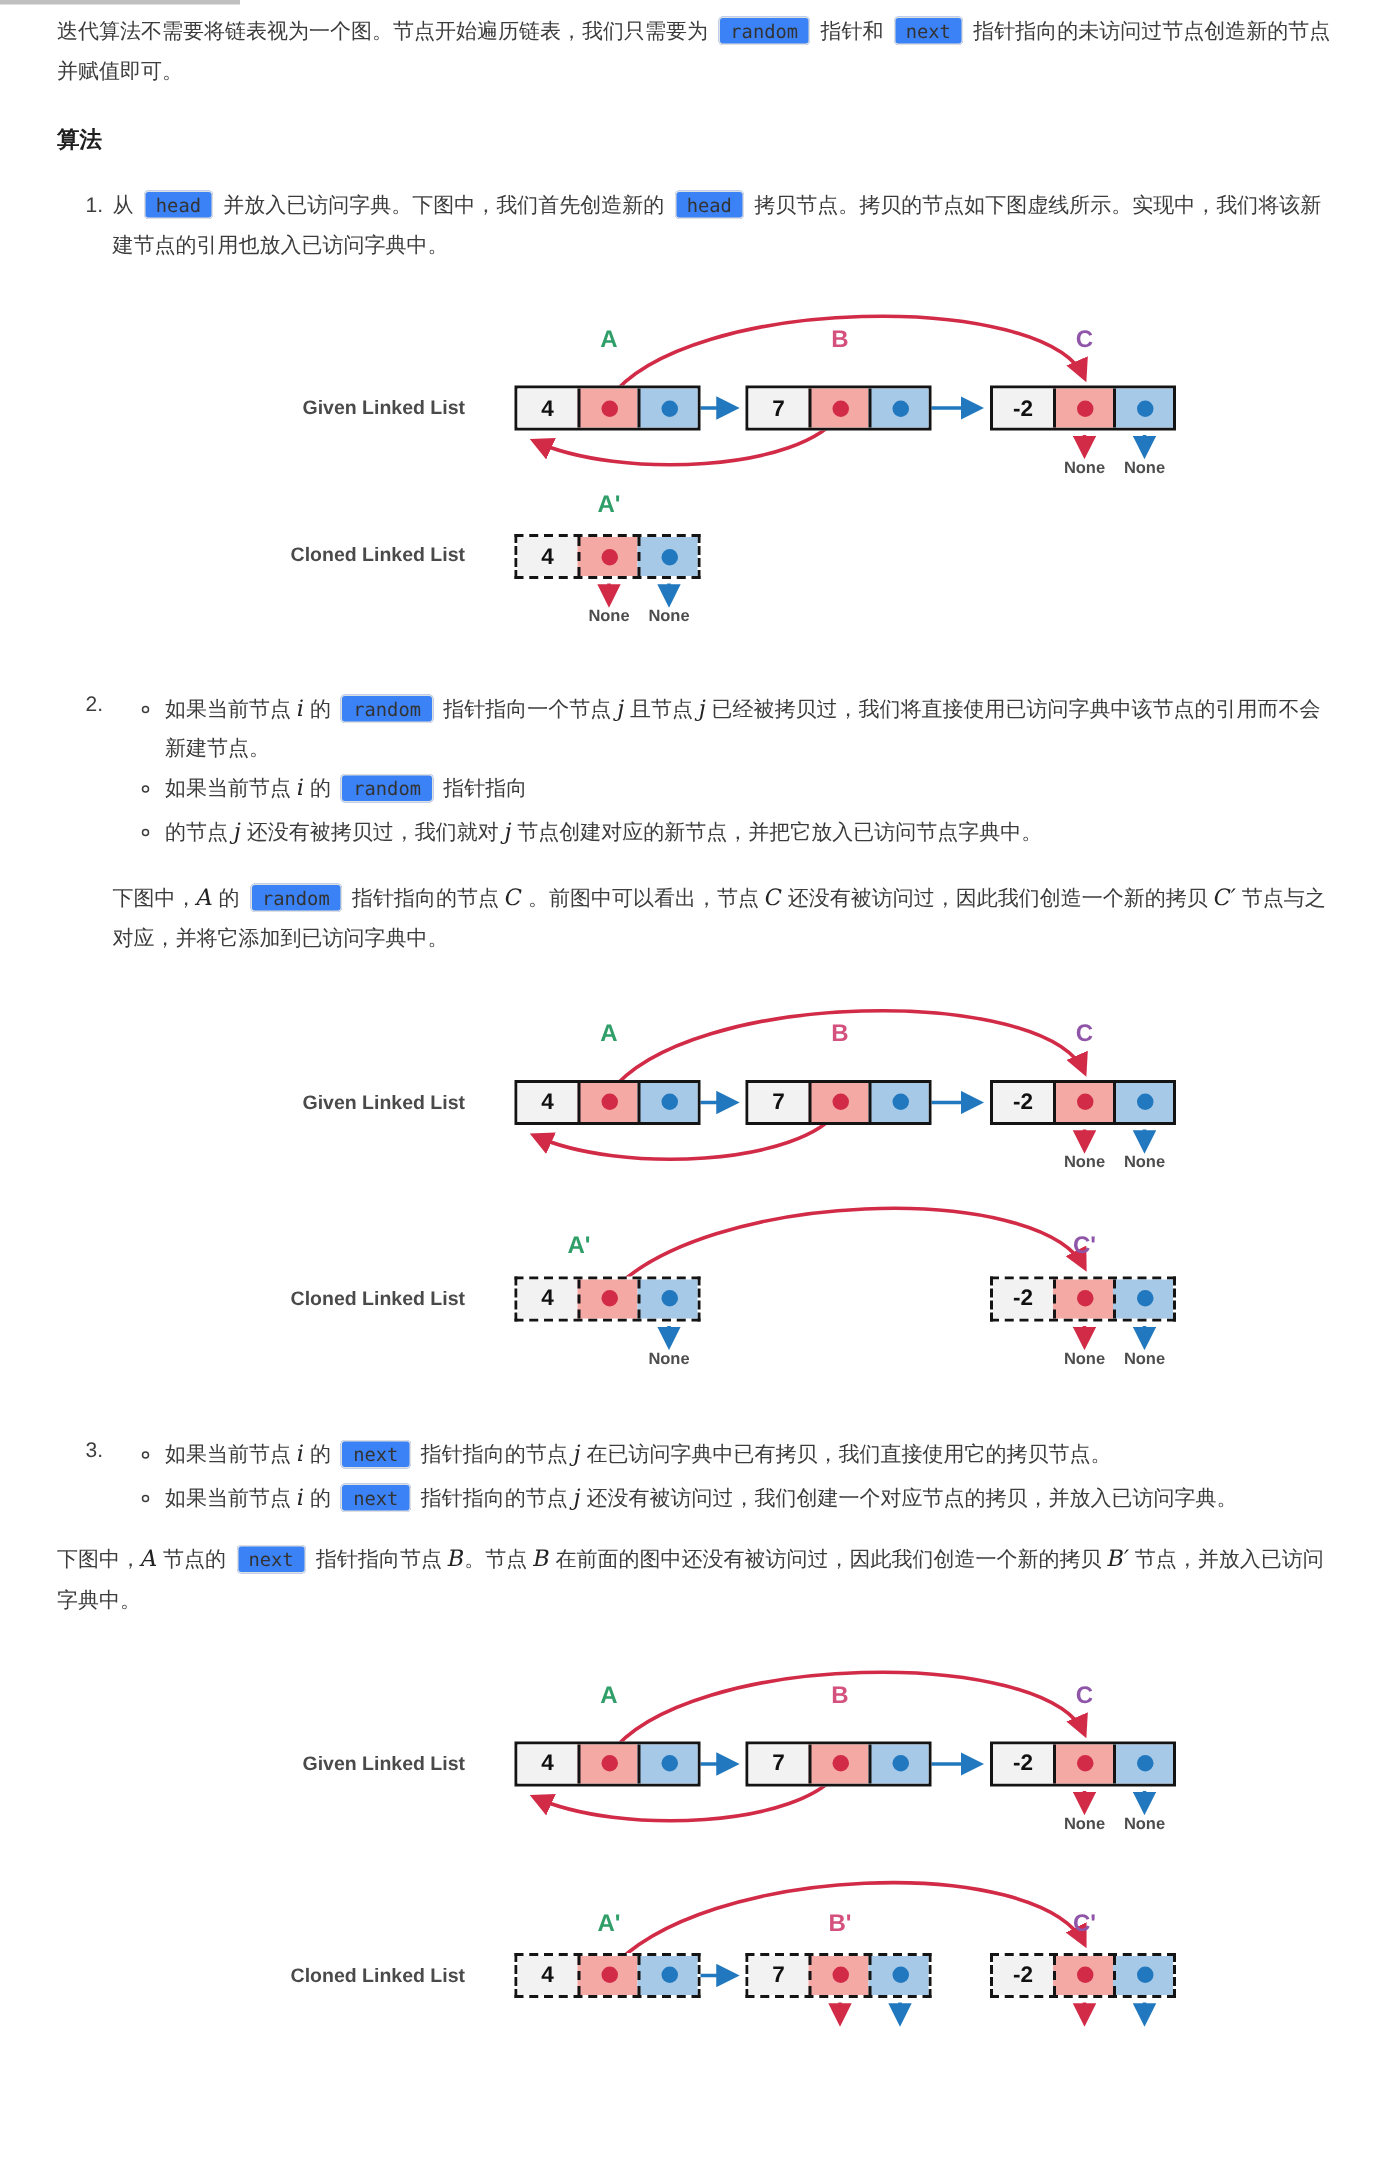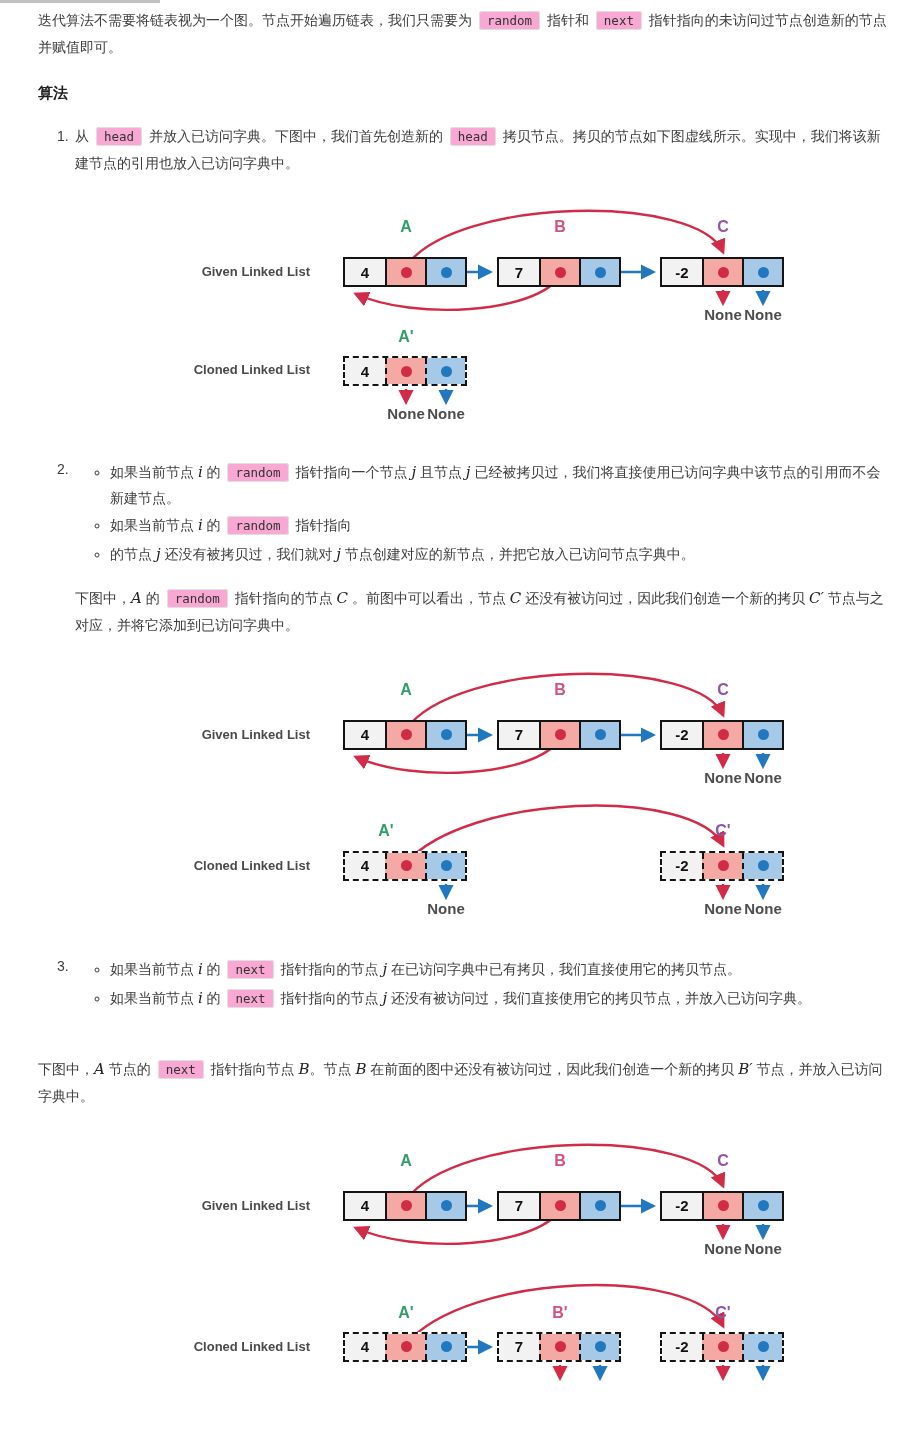--- a/index.html
+++ b/index.html
@@ -8,25 +8,25 @@
     width: 920px;
     font-family: "Liberation Sans", "DejaVu Sans", sans-serif;
     font-size: 14px;
     color: #3c3c3c;
   }
   .progress-track { width: 920px; height: 3px; background: #ffffff; }
   .progress-bar { width: 160px; height: 3px; background: #c0c0c0; }
   .content { padding: 4px 30px 8px 38px; }
   h3.sec { font-size: 15px; font-weight: bold; color: #1f1f1f; margin: 8px 0 20px 0; }
   p.para { line-height: 1.9; margin: 0; }
-  p.para.mt { margin-top: 40px; }
+  p.para.mt { margin-top: 10px; }
   code.ic {
     font-family: "DejaVu Sans Mono", "Liberation Mono", monospace;
     font-size: 12.5px; color: #333;
-    background: #f9a8d4; border: 1px solid #e0e0e0; border-radius: 3px;
+    background: #3b82f6; border: 1px solid #e0e0e0; border-radius: 3px;
     padding: 1px 7px; margin: 0 3px; white-space: nowrap;
   }
   i.mvar { font-family: "DejaVu Serif", "Liberation Serif", serif; font-style: italic; font-size: 15px; color: #222; }
   .oli { display: flex; margin: 0; }
   .oli .num { flex: none; width: 18px; margin-left: 19px; line-height: 1.9; }
   .li-body { flex: 1; line-height: 1.9; }
   ul.sub { list-style: circle; margin: 4px 0 0 0; padding-left: 35px; }
   ul.sub li { line-height: 1.72; margin: 3px 0; }
   .li-body p.cont { line-height: 1.9; margin: 16px 0 0 0; }
 
@@ -44,21 +44,21 @@
            display: flex; align-items: center; justify-content: center; }
   .dashed .cellr, .dashed .celln { border-left-style: dashed; }
   .dot { width: 11px; height: 11px; border-radius: 50%; }
   .dot.r { background: #d22b47; }
   .dot.b { background: #2178be; }
   .node-label { position: absolute; width: 44px; text-align: center; font-weight: bold; font-size: 16px; }
   .lab-g { color: #2f9e68; }
   .lab-p { color: #d4517e; }
   .lab-v { color: #8f55a8; }
   .row-label { position: absolute; width: 172px; text-align: right; font-weight: bold; font-size: 13px; color: #4a4a4a; }
-  .none-label { position: absolute; width: 44px; text-align: center; font-size: 15px; font-weight: 600; color: #4d4d4d; }
+  .none-label { position: absolute; width: 44px; text-align: center; font-size: 11px; font-weight: 600; color: #4d4d4d; }
 </style>
 </head>
 <body>
 
 <div class="progress-track">
   <div class="progress-bar"></div>
 </div>
 
 <main class="content">
 
@@ -233,21 +233,21 @@
     <div class="none-label" style="left:386px;top:233px">None</div>
     <div class="none-label" style="left:663px;top:233px">None</div>
     <div class="none-label" style="left:703px;top:233px">None</div>
   </div>
 
   <div class="oli">
     <span class="num">3.</span>
     <div class="li-body">
       <ul class="sub">
         <li><span>如果当前节点 </span><i class="mvar">i</i><span> 的 </span><code class="ic">next</code><span> 指针指向的节点 </span><i class="mvar">j</i><span> 在已访问字典中已有拷贝，我们直接使用它的拷贝节点。</span></li>
-        <li><span>如果当前节点 </span><i class="mvar">i</i><span> 的 </span><code class="ic">next</code><span> 指针指向的节点 </span><i class="mvar">j</i><span> 还没有被访问过，我们直接使用它的拷贝节点，并放入已访问字典。</span></li>
+        <li><span>如果当前节点 </span><i class="mvar">i</i><span> 的 </span><code class="ic">next</code><span> 指针指向的节点 </span><i class="mvar">j</i><span> 还没有被访问过，我们创建一个对应节点的拷贝，并放入已访问字典。</span></li>
       </ul>
     </div>
   </div>
 
   <p class="para mt"><span>下图中，</span><i class="mvar">A</i><span> 节点的 </span><code class="ic">next</code><span> 指针指向节点 </span><i class="mvar">B</i><span>。节点 </span><i class="mvar">B</i><span> 在前面的图中还没有被访问过，因此我们创造一个新的拷贝 </span><i class="mvar">B′</i><span> 节点，并放入已访问字典中。</span></p>
 
   <div class="diagram" style="height:274px">
     <svg class="arrows" width="920" height="274" xmlns="http://www.w3.org/2000/svg">
       <defs>
         <marker id="d3r" viewBox="0 0 10 10" refX="8" refY="5" markerWidth="6.5" markerHeight="6.5" orient="auto">

